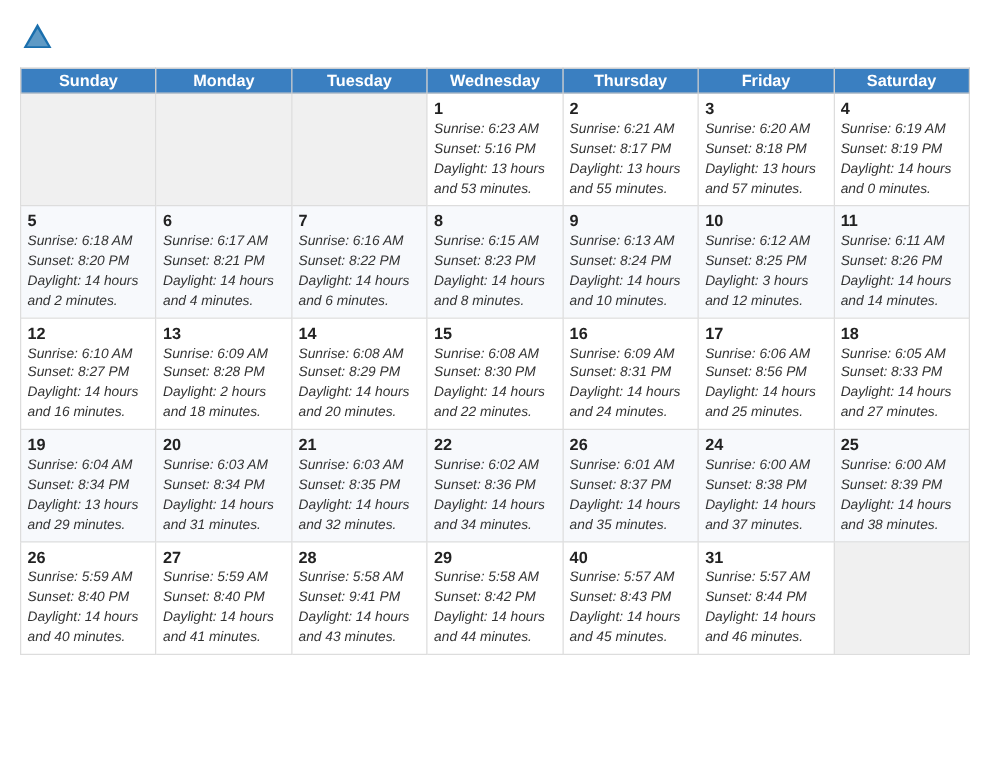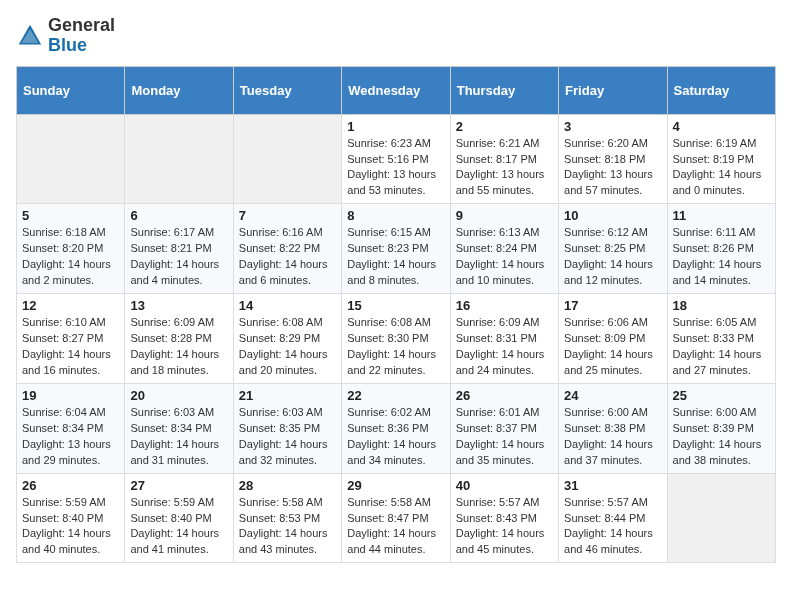--- a/index.html
+++ b/index.html
@@ -46,22 +46,22 @@
       color: #444;
     }
     .calendar {
       width: 100%;
       border-collapse: collapse;
       font-size: 11px;
     }
     .calendar th {
       background-color: #3a7fc1;
       color: #fff;
-      text-align: left;
-      padding: 16px 6px;
+      text-align: center;
+      padding: 2px 6px;
       font-size: 13px;
       font-weight: bold;
       border: 1px solid #ccc;
     }
     .calendar td {
       vertical-align: top;
       border: 1px solid #ddd;
       padding: 4px 5px;
       width: calc(100% / 7);
       min-height: 80px;
@@ -73,38 +73,35 @@
     .day-number {
       font-size: 13px;
       font-weight: bold;
       color: #222;
       display: block;
       margin-bottom: 2px;
     }
     .day-info {
       color: #333;
       line-height: 1.45;
+      font-style: italic;
     }
     .empty-cell {
       background: #f0f0f0 !important;
     }
   </style>
 </head>
 <body>
 
 <div class="header">
   <div class="logo">
     <svg class="logo-icon" viewBox="0 0 40 40" xmlns="http://www.w3.org/2000/svg">
       <polygon points="20,4 36,32 4,32" fill="#1a6fad"></polygon>
       <polygon points="20,10 32,30 8,30" fill="#fff" opacity="0.3"></polygon>
     </svg>
-    <div class="logo-text">
-      <span class="logo-general">General</span><br>
-      <span class="logo-blue">Blue</span>
-    </div>
   </div>
   <div class="title-block">
     <div class="month-title"></div>
     <div class="location"></div>
   </div>
 </div>
 
 <table class="calendar">
   <thead>
     <tr>
@@ -155,51 +152,51 @@
         <td>
           <span class="day-number">8</span>
           <div class="day-info"><span>Sunrise: 6:15 AM</span><br><span>Sunset: 8:23 PM</span><br><span>Daylight: 14 hours and 8 minutes.</span></div>
         </td>
         <td>
           <span class="day-number">9</span>
           <div class="day-info"><span>Sunrise: 6:13 AM</span><br><span>Sunset: 8:24 PM</span><br><span>Daylight: 14 hours and 10 minutes.</span></div>
         </td>
         <td>
           <span class="day-number">10</span>
-          <div class="day-info"><span>Sunrise: 6:12 AM</span><br><span>Sunset: 8:25 PM</span><br><span>Daylight: 14 hours and 12 minutes.</span></div>
+          <div class="day-info"><span>Sunrise: 6:12 AM</span><br><span>Sunset: 8:25 PM</span><br><span>Daylight: 3 hours and 12 minutes.</span></div>
         </td>
         <td>
           <span class="day-number">11</span>
           <div class="day-info"><span>Sunrise: 6:11 AM</span><br><span>Sunset: 8:26 PM</span><br><span>Daylight: 14 hours and 14 minutes.</span></div>
         </td>
       </tr>
       <tr>
         <td>
           <span class="day-number">12</span>
           <div class="day-info"><span>Sunrise: 6:10 AM</span><br><span>Sunset: 8:27 PM</span><br><span>Daylight: 14 hours and 16 minutes.</span></div>
         </td>
         <td>
           <span class="day-number">13</span>
-          <div class="day-info"><span>Sunrise: 6:09 AM</span><br><span>Sunset: 8:28 PM</span><br><span>Daylight: 14 hours and 18 minutes.</span></div>
+          <div class="day-info"><span>Sunrise: 6:09 AM</span><br><span>Sunset: 8:28 PM</span><br><span>Daylight: 2 hours and 18 minutes.</span></div>
         </td>
         <td>
           <span class="day-number">14</span>
           <div class="day-info"><span>Sunrise: 6:08 AM</span><br><span>Sunset: 8:29 PM</span><br><span>Daylight: 14 hours and 20 minutes.</span></div>
         </td>
         <td>
           <span class="day-number">15</span>
           <div class="day-info"><span>Sunrise: 6:08 AM</span><br><span>Sunset: 8:30 PM</span><br><span>Daylight: 14 hours and 22 minutes.</span></div>
         </td>
         <td>
           <span class="day-number">16</span>
           <div class="day-info"><span>Sunrise: 6:09 AM</span><br><span>Sunset: 8:31 PM</span><br><span>Daylight: 14 hours and 24 minutes.</span></div>
         </td>
         <td>
           <span class="day-number">17</span>
-          <div class="day-info"><span>Sunrise: 6:06 AM</span><br><span>Sunset: 8:09 PM</span><br><span>Daylight: 14 hours and 25 minutes.</span></div>
+          <div class="day-info"><span>Sunrise: 6:06 AM</span><br><span>Sunset: 8:56 PM</span><br><span>Daylight: 14 hours and 25 minutes.</span></div>
         </td>
         <td>
           <span class="day-number">18</span>
           <div class="day-info"><span>Sunrise: 6:05 AM</span><br><span>Sunset: 8:33 PM</span><br><span>Daylight: 14 hours and 27 minutes.</span></div>
         </td>
       </tr>
       <tr>
         <td>
           <span class="day-number">19</span>
           <div class="day-info"><span>Sunrise: 6:04 AM</span><br><span>Sunset: 8:34 PM</span><br><span>Daylight: 13 hours and 29 minutes.</span></div>
@@ -233,25 +230,25 @@
         <td>
           <span class="day-number">26</span>
           <div class="day-info"><span>Sunrise: 5:59 AM</span><br><span>Sunset: 8:40 PM</span><br><span>Daylight: 14 hours and 40 minutes.</span></div>
         </td>
         <td>
           <span class="day-number">27</span>
           <div class="day-info"><span>Sunrise: 5:59 AM</span><br><span>Sunset: 8:40 PM</span><br><span>Daylight: 14 hours and 41 minutes.</span></div>
         </td>
         <td>
           <span class="day-number">28</span>
-          <div class="day-info"><span>Sunrise: 5:58 AM</span><br><span>Sunset: 8:53 PM</span><br><span>Daylight: 14 hours and 43 minutes.</span></div>
+          <div class="day-info"><span>Sunrise: 5:58 AM</span><br><span>Sunset: 9:41 PM</span><br><span>Daylight: 14 hours and 43 minutes.</span></div>
         </td>
         <td>
           <span class="day-number">29</span>
-          <div class="day-info"><span>Sunrise: 5:58 AM</span><br><span>Sunset: 8:47 PM</span><br><span>Daylight: 14 hours and 44 minutes.</span></div>
+          <div class="day-info"><span>Sunrise: 5:58 AM</span><br><span>Sunset: 8:42 PM</span><br><span>Daylight: 14 hours and 44 minutes.</span></div>
         </td>
         <td>
           <span class="day-number">40</span>
           <div class="day-info"><span>Sunrise: 5:57 AM</span><br><span>Sunset: 8:43 PM</span><br><span>Daylight: 14 hours and 45 minutes.</span></div>
         </td>
         <td>
           <span class="day-number">31</span>
           <div class="day-info"><span>Sunrise: 5:57 AM</span><br><span>Sunset: 8:44 PM</span><br><span>Daylight: 14 hours and 46 minutes.</span></div>
         </td>
         <td class="empty-cell"></td>

